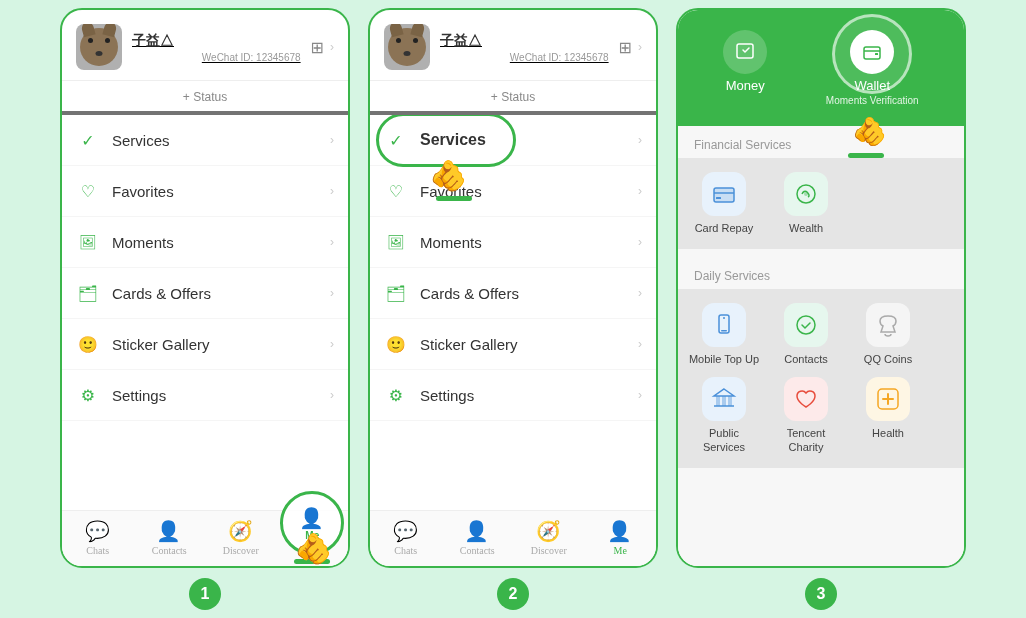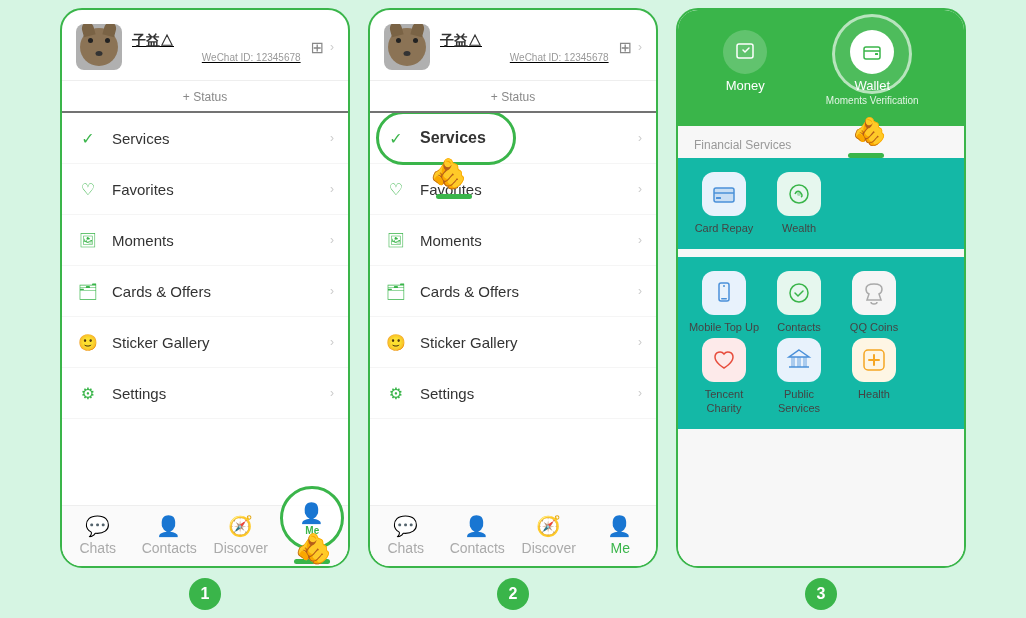--- a/index.html
+++ b/index.html
@@ -116,21 +116,21 @@
     .qr-icon {
       font-size: 16px;
       color: #888;
     }
     .chevron-right {
       font-size: 12px;
       color: #ccc;
     }
     .status-bar {
       padding: 6px 14px;
-      border-bottom: 2px solid #737373;
+      border-bottom: 4px solid #737373;
       text-align: center;
     }
     .status-btn {
       font-size: 12px;
       color: #888;
       border: none;
       background: none;
     }
     
     .menu-list {
@@ -183,22 +183,23 @@
       cursor: pointer;
     }
     .nav-icon {
       font-size: 20px;
       color: #aaa;
     }
     .nav-icon.active {
       color: #3ab54a;
     }
     .nav-label {
-      font-size: 14px;
+      font-size: 10px;
       color: #aaa;
+      font-family: Liberation Serif, serif;
     }
     .nav-label.active {
       color: #3ab54a;
     }
     
     .phone-card-3 {
       background: #fff;
       border-radius: 22px;
       border: 2.5px solid #3ab54a;
       overflow: hidden;
@@ -251,23 +252,23 @@
       overflow-y: auto;
     }
     .section-title {
       padding: 12px 16px 6px;
       font-size: 12px;
       color: #999;
     }
     .services-grid {
       display: flex;
       flex-wrap: wrap;
-      background: #14b8a6;
+      background: #e5e5e5;
       padding: 14px 10px;
-      gap: 3px;
+      gap: 10px;
       justify-content: flex-start;
       margin-bottom: 8px;
     }
     .service-item {
       display: flex;
       flex-direction: column;
       align-items: center;
       width: 72px;
       gap: 5px;
     }
@@ -525,20 +526,21 @@
               <svg width="26" height="26" viewBox="0 0 26 26" fill="none">
                 <circle cx="13" cy="13" r="9" stroke="#3ab54a" stroke-width="1.5" fill="none"></circle>
                 <path d="M9 13c1-2 3-4 5-2s3 4 1 5" stroke="#3ab54a" stroke-width="1.5" fill="none"></path>
                 <circle cx="13" cy="13" r="2" fill="#3ab54a" opacity="0.4"></circle>
               </svg>
             </div>
             <span class="service-label">Wealth</span>
           </div>
         </div>
 
+        <div class="section-title">Daily Services</div>
         <div class="services-grid">
           <div class="service-item">
             <div class="service-icon-wrap" style="background:#e8f2fc;">
               <svg width="26" height="26" viewBox="0 0 26 26" fill="none">
                 <rect x="8" y="3" width="10" height="18" rx="2" stroke="#4a90d9" stroke-width="1.5" fill="none"></rect>
                 <rect x="10" y="18" width="6" height="1.5" rx="0.75" fill="#4a90d9"></rect>
                 <circle cx="13" cy="6" r="1" fill="#4a90d9"></circle>
               </svg>
             </div>
             <span class="service-label">Mobile Top Up</span>
@@ -553,42 +555,42 @@
             <span class="service-label">Contacts</span>
           </div>
           <div class="service-item">
             <div class="service-icon-wrap" style="background:#f5f5f5;">
               <svg width="26" height="26" viewBox="0 0 26 26" fill="none">
                 <path d="M13 4c5 0 8 2 8 5 0 2-1 4-3 5l2 6H6l2-6C6 13 5 11 5 9c0-3 3-5 8-5z" stroke="#aaa" stroke-width="1.5" fill="none"></path>
                 <path d="M10 22c0 1 1.3 2 3 2s3-1 3-2" stroke="#aaa" stroke-width="1.5"></path>
               </svg>
             </div>
             <span class="service-label">QQ Coins</span>
-          </div>
-          <div class="service-item">
-            <div class="service-icon-wrap" style="background:#fdeaea;">
-              <svg width="26" height="26" viewBox="0 0 26 26" fill="none">
-                <path d="M13 21C13 21 4 16 4 10a5 5 0 0 1 9-3 5 5 0 0 1 9 3c0 6-9 11-9 11z" stroke="#e74c3c" stroke-width="1.5" fill="none"></path>
-              </svg>
-            </div>
-            <span class="service-label">Tencent Charity</span>
           </div>
           <div class="service-item">
             <div class="service-icon-wrap" style="background:#e8f2fc;">
               <svg width="26" height="26" viewBox="0 0 26 26" fill="none">
                 <path d="M13 3l10 7H3l10-7z" stroke="#4a90d9" stroke-width="1.5" fill="none"></path>
                 <rect x="5" y="10" width="4" height="10" fill="#4a90d9" opacity="0.4"></rect>
                 <rect x="11" y="10" width="4" height="10" fill="#4a90d9" opacity="0.4"></rect>
                 <rect x="17" y="10" width="4" height="10" fill="#4a90d9" opacity="0.4"></rect>
                 <path d="M3 20h20" stroke="#4a90d9" stroke-width="1.5"></path>
               </svg>
             </div>
             <span class="service-label">Public Services</span>
           </div>
           <div class="service-item">
+            <div class="service-icon-wrap" style="background:#fdeaea;">
+              <svg width="26" height="26" viewBox="0 0 26 26" fill="none">
+                <path d="M13 21C13 21 4 16 4 10a5 5 0 0 1 9-3 5 5 0 0 1 9 3c0 6-9 11-9 11z" stroke="#e74c3c" stroke-width="1.5" fill="none"></path>
+              </svg>
+            </div>
+            <span class="service-label">Tencent Charity</span>
+          </div>
+          <div class="service-item">
             <div class="service-icon-wrap" style="background:#fef6e4;">
               <svg width="26" height="26" viewBox="0 0 26 26" fill="none">
                 <rect x="3" y="3" width="20" height="20" rx="4" stroke="#f5a623" stroke-width="1.5" fill="none"></rect>
                 <path d="M13 8v10M8 13h10" stroke="#f5a623" stroke-width="2" stroke-linecap="round"></path>
               </svg>
             </div>
             <span class="service-label">Health</span>
           </div>
         </div>
       </div>

